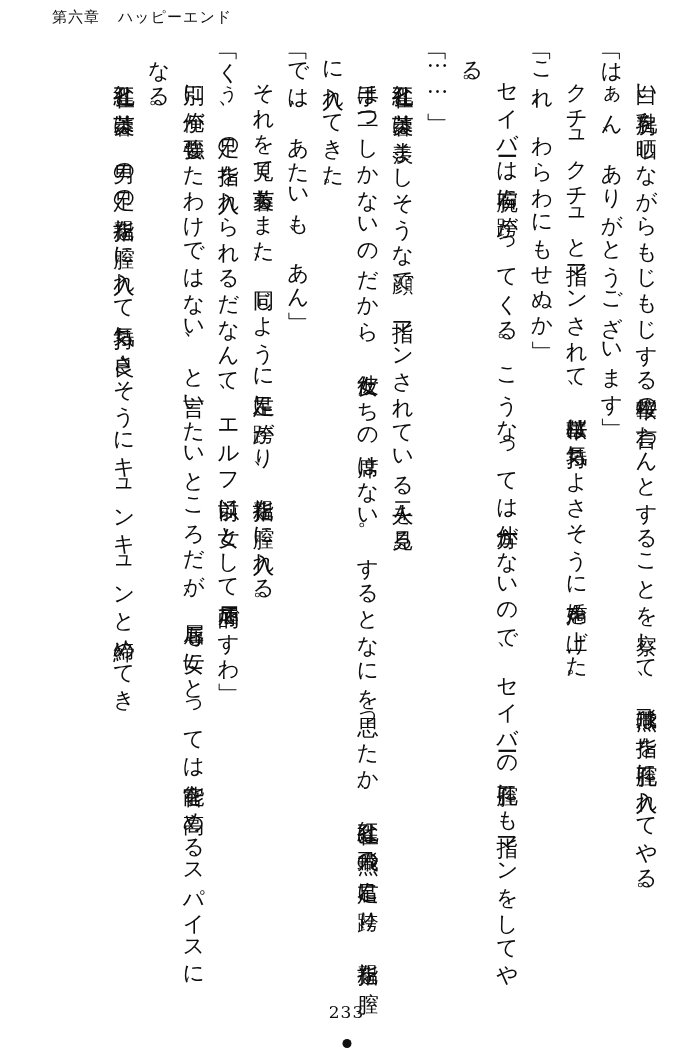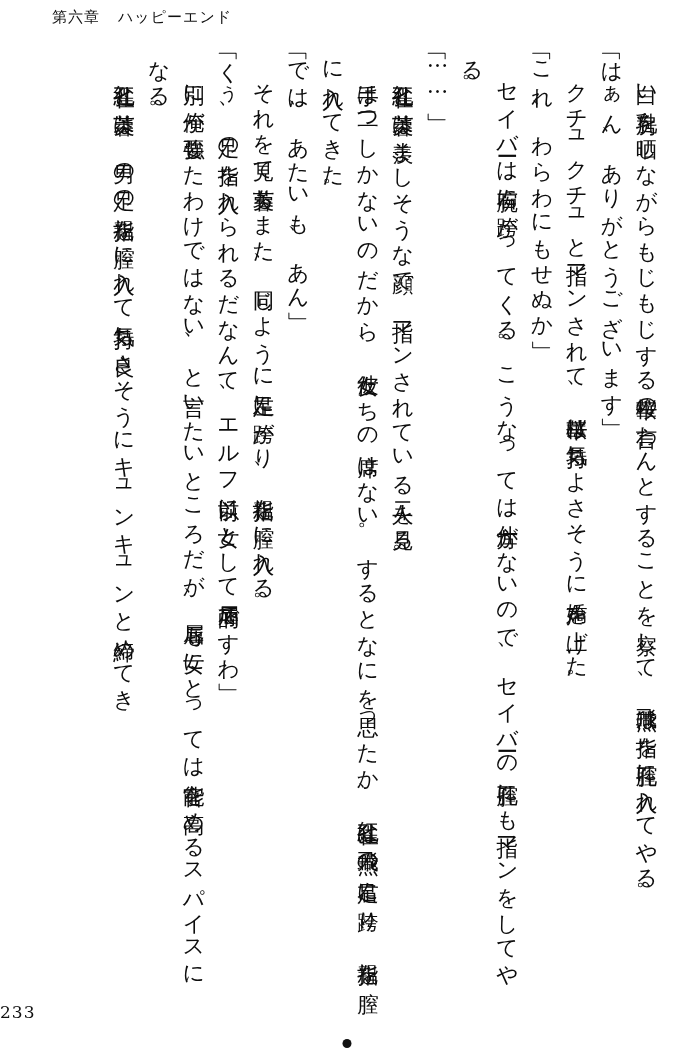--- a/index.html
+++ b/index.html
@@ -65,20 +65,21 @@
   .body-text p.indent {
     text-indent: 1em;
   }
 
   
   .page-number {
     position: absolute;
     bottom: 28px;
     left: 0;
     width: 693px;
+    text-align: center;
     font-size: 17px;
     letter-spacing: 1px;
     color: #101010;
   }
 
   
   .bottom-ornament {
     position: absolute;
     bottom: 2px;
     left: 50%;

